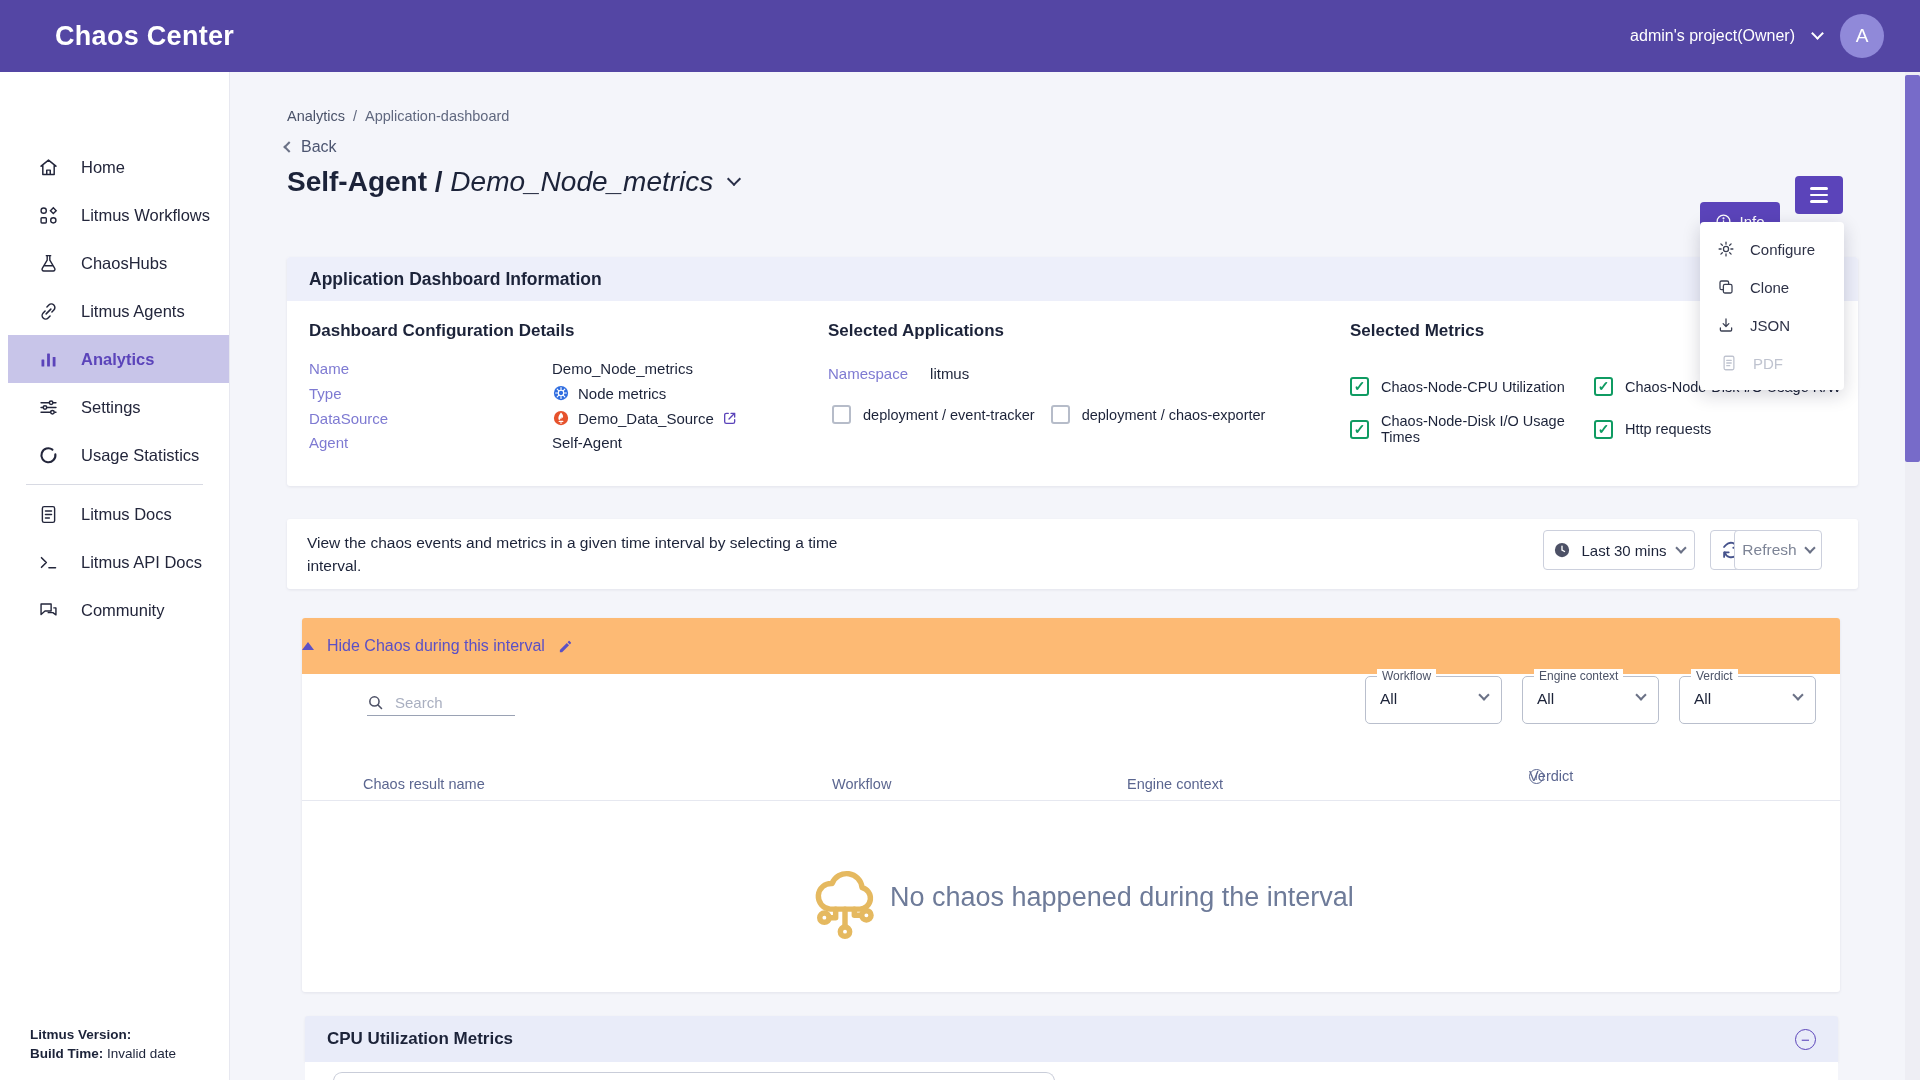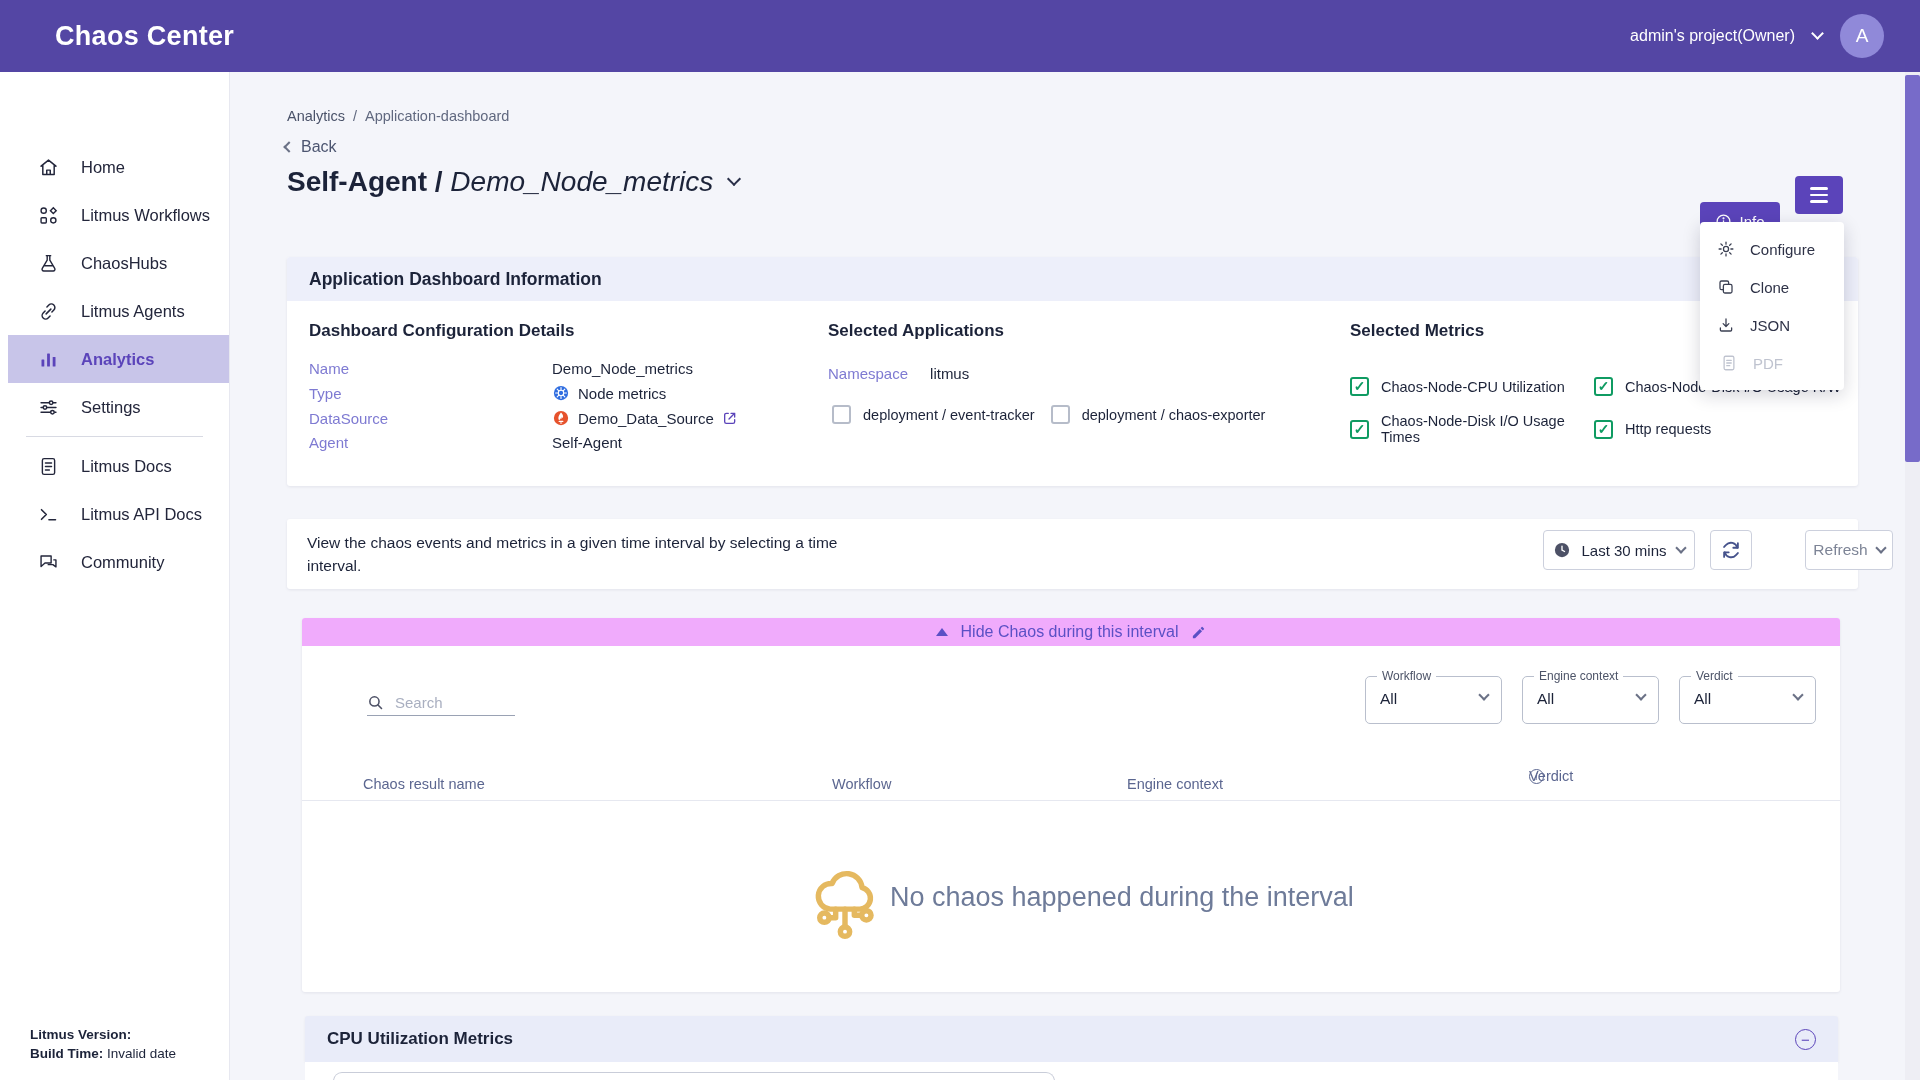--- a/index.html
+++ b/index.html
@@ -89,28 +89,28 @@
   .card-time { left:57px; top:447px; width:1571px; height:70px; }
   .time-desc { position:absolute; left:20px; top:12px; width:555px; font-size:15.5px; font-weight:500;
     line-height:1.5; color:#1c2339; }
   .range-btn { position:absolute; left:1256px; top:11px; width:152px; height:40px; border:1px solid #ccd0dd;
     border-radius:4px; display:flex; align-items:center; justify-content:center; gap:10px; font-size:15px;
     background:#fff; cursor:pointer; }
   .chev-g { width:8px; height:8px; border-right:2px solid #6a7186; border-bottom:2px solid #6a7186;
     transform:rotate(45deg); margin-top:-4px; }
   .icon-btn { position:absolute; left:1423px; top:11px; width:42px; height:40px; border:1px solid #ccd0dd;
     border-radius:4px; display:flex; align-items:center; justify-content:center; background:#fff; cursor:pointer; }
-  .refresh-btn { position:absolute; left:1518px; top:11px; width:88px; height:40px; border:1px solid #ccd0dd;
+  .refresh-btn { position:absolute; left:1447px; top:11px; width:88px; height:40px; border:1px solid #ccd0dd;
     border-radius:4px; display:flex; align-items:center; justify-content:center; gap:9px; font-size:15.5px;
     color:#7d8496; background:#fff; cursor:pointer; }
 
   
   .card-chaos { left:72px; top:546px; width:1538px; height:374px; }
-  .chaos-banner { height:28px; background:#f0abfc; border-radius:3px 3px 0 0; display:flex;
-    align-items:center; justify-content:center; gap:13px; cursor:pointer; }
+  .chaos-banner { height:56px; background:#fdba74; border-radius:3px 3px 0 0; display:flex;
+    align-items:center; gap:13px; cursor:pointer; }
   .chaos-banner span { font-size:16px; color:#5b50c5; font-weight:500; }
   .tri-up { width:0; height:0; border-left:6px solid transparent; border-right:6px solid transparent;
     border-bottom:8px solid #5b50c5; }
   .search-wrap { position:absolute; left:65px; top:72px; width:148px; height:26px;
     border-bottom:1px solid #9aa2b4; display:flex; align-items:center; gap:9px; }
   .search-wrap input { border:none; outline:none; width:112px; font-size:15px;
     font-family:"Liberation Sans",sans-serif; color:#1c2339; background:transparent; }
   .search-wrap input::placeholder { color:#a9afc0; }
   .filter { position:absolute; top:58px; width:137px; height:48px; border:1.4px solid #b9bfcd;
     border-radius:5px; background:#fff; cursor:pointer; }
@@ -197,20 +197,26 @@
       </div>
       <div class="nav-item">
         <svg viewBox="0 0 24 24" fill="none" stroke="currentColor" stroke-width="1.7" stroke-linecap="round">
             <path d="M3.5 6.5h17M3.5 12h17M3.5 17.5h17"></path>
             <circle cx="15" cy="6.5" r="2" fill="#fff"></circle>
             <circle cx="8" cy="12" r="2" fill="#fff"></circle>
             <circle cx="16.5" cy="17.5" r="2" fill="#fff"></circle>
           </svg>
         <span>Settings</span>
       </div>
+      <div class="nav-item">
+        <svg viewBox="0 0 24 24" fill="none" stroke="currentColor" stroke-width="2.4" stroke-linecap="round">
+            <path d="M16.5 5.2a8 8 0 1 0 3.3 5.3"></path>
+          </svg>
+        <span>Usage Statistics</span>
+      </div>
       <div class="nav-div"></div>
       <div class="nav-item">
         <svg viewBox="0 0 24 24" fill="none" stroke="currentColor" stroke-width="1.6" stroke-linecap="round">
             <rect x="5" y="3" width="14" height="18" rx="2"></rect>
             <path d="M8.5 8h7M8.5 12h7M8.5 16h4.5"></path>
           </svg>
         <span>Litmus Docs</span>
       </div>
       <div class="nav-item">
         <svg viewBox="0 0 24 24" fill="none" stroke="currentColor" stroke-width="1.8" stroke-linecap="round" stroke-linejoin="round">

